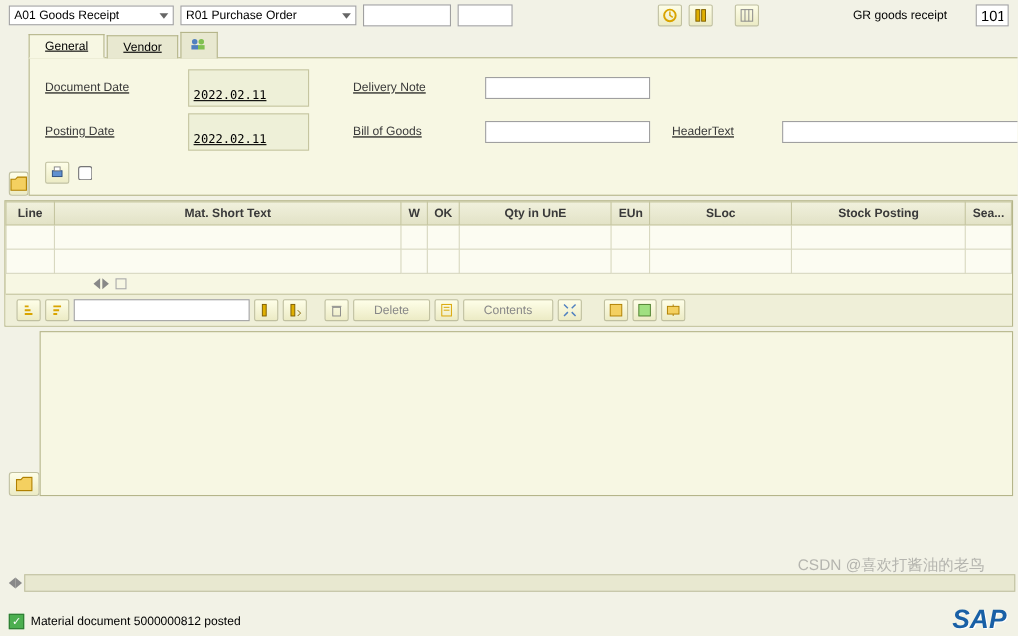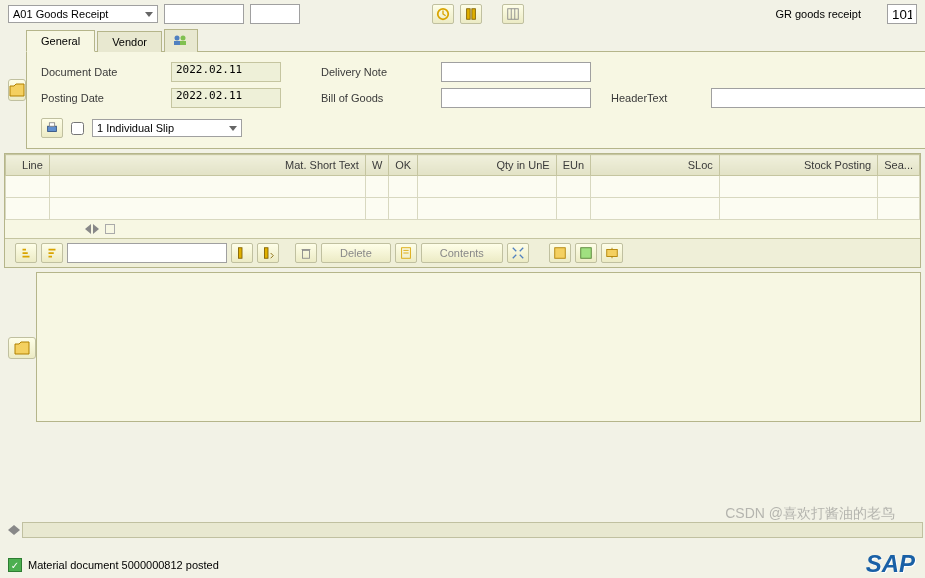--- a/index.html
+++ b/index.html
@@ -8,29 +8,29 @@
 .dropdown { background: #fff; border: 1px solid #a0a0a0; padding: 2px 4px; display: flex; align-items: center; justify-content: space-between; cursor: pointer; gap: 28px; }
 .dropdown-arrow { width: 0; height: 0; border-left: 4px solid transparent; border-right: 4px solid transparent; border-top: 5px solid #666; margin-left: 4px; }
 .txtinput { background: #fff; border: 1px solid #a0a0a0; padding: 2px 4px; height: 20px; }
 .icon-btn { width: 22px; height: 20px; border: 1px solid #c0c0a0; background: linear-gradient(#fefee8,#ecebc5); display: inline-flex; align-items: center; justify-content: center; cursor: pointer; border-radius: 2px; }
 .icon-btn svg { width: 14px; height: 14px; }
 .folder-btn { width: 28px; height: 22px; border: 1px solid #c0c0a0; background: linear-gradient(#fefee8,#ecebc5); border-radius: 3px; display: flex; align-items: center; justify-content: center; cursor: pointer; margin: 2px 0 0 8px; }
 .tabs { display: flex; align-items: flex-end; position: relative; top: 1px; }
 .tab { padding: 4px 14px; border: 1px solid #b5b58a; background: #e8e8d0; cursor: pointer; border-bottom: none; margin-right: 2px; position: relative; }
 .tab.active { background: #f7f7e3; border-bottom: 1px solid #f7f7e3; z-index: 2; }
 .tab-icon { padding: 4px 8px; }
-.panel-row { display: flex; align-items: center; }
+.panel-row { display: flex; align-items: flex-end; text-decoration: underline; }
 .panel { flex: 1; background: #f7f7e3; border: 1px solid #b5b58a; margin-right: 4px; }
 .form-area { padding: 10px 14px; display: grid; grid-template-columns: 130px 110px 40px 120px 150px 20px 100px 220px; row-gap: 6px; align-items: center; }
 .form-area .lbl { color: #3a3a3a; }
-.readonly { background: #eef0d8; border: 1px solid #c5c5a0; padding: 0 4px; font-family: monospace; height: 20px; }
+.readonly { background: #eef0d8; border: 1px solid #c5c5a0; padding: 16px 4px; font-family: monospace; height: 20px; }
 .slip-row { display: flex; align-items: center; gap: 8px; padding: 0 14px 10px 14px; }
 .table-wrap { border-top: 1px solid #b5b58a; }
 .grid { width: 100%; border-collapse: collapse; }
-.grid th { background: linear-gradient(#f0f0dc,#e2e2c6); border: 1px solid #c5c5a0; padding: 4px 6px; text-align: right; font-weight: normal; color: #3a3a3a; margin-left: 45px; }
+.grid th { background: linear-gradient(#f0f0dc,#e2e2c6); border: 1px solid #c5c5a0; padding: 4px 6px; text-align: center; font-weight: bold; color: #3a3a3a; margin-left: 45px; }
 .grid td { border: 1px solid #d8d8c0; height: 22px; background: #fcfcf2; }
 .scroll-strip { display: flex; align-items: center; gap: 2px; padding: 4px 14px 4px 80px; }
 .tri-l, .tri-r { width: 0; height: 0; border-top: 5px solid transparent; border-bottom: 5px solid transparent; cursor: pointer; }
 .tri-l { border-right: 6px solid #888; }
 .tri-r { border-left: 6px solid #888; }
 .toolbar2 { display: flex; align-items: center; gap: 4px; padding: 4px 10px; background: #efefd8; border-top: 1px solid #c5c5a0; }
 .toolbar2 .txtbtn { border: 1px solid #c0c0a0; background: linear-gradient(#fefee8,#ecebc5); padding: 3px 18px; color: #888; cursor: pointer; border-radius: 2px; display: flex; align-items: center; gap: 6px; }
 .detail-panel { flex: 1; background: #f7f7e3; border: 1px solid #b5b58a; margin-right: 4px; min-height: 150px; }
 .bottom-scroll { position: absolute; bottom: 40px; left: 8px; right: 0; display: flex; align-items: center; }
 .hscroll { flex: 1; height: 16px; background: #e8e8d0; border: 1px solid #c0c0a0; margin: 0 2px; position: relative; }
@@ -41,20 +41,24 @@
 .sec2 { margin-top: 4px; }
 </style>
 </head>
 <body>
 
 <div class="topbar">
   <div class="dropdown" style="width:150px">
     <span>A01 Goods Receipt</span>
     <span class="dropdown-arrow"></span>
   </div>
+  <div class="dropdown" style="width:160px">
+    <span>R01 Purchase Order</span>
+    <span class="dropdown-arrow"></span>
+  </div>
   <input class="txtinput" style="width: 80px;" value="">
   <input class="txtinput" style="width: 50px;" value="">
   <div style="flex:0 0 120px"></div>
   <div class="icon-btn">
       <svg viewBox="0 0 16 16">
         <circle cx="8" cy="8" r="6" fill="none" stroke="#d9a400" stroke-width="2"></circle>
         <path d="M8 4v4l3 2" stroke="#d9a400" stroke-width="1.5" fill="none"></path>
       </svg>
     </div>
   <div class="icon-btn">
@@ -116,24 +120,20 @@
         <input class="txtinput" value="" style="">
       </div>
       <div class="slip-row">
         <div class="icon-btn">
             <svg viewBox="0 0 16 16">
               <rect x="3" y="6" width="10" height="6" fill="#6090d0" stroke="#305080"></rect>
               <rect x="5" y="2" width="6" height="4" fill="#fff" stroke="#888"></rect>
             </svg>
           </div>
         <input type="checkbox" style="">
-        <div class="dropdown" style="width:150px">
-          <span>1 Individual Slip</span>
-          <span class="dropdown-arrow"></span>
-        </div>
       </div>
     </div>
   </div>
 </div>
 
 <div class="table-wrap" style="margin:4px 4px 0 4px; border:1px solid #b5b58a; background:#f7f7e3;">
   <table class="grid">
     <tbody>
         <tr>
       <th style="width:44px">Line</th>

